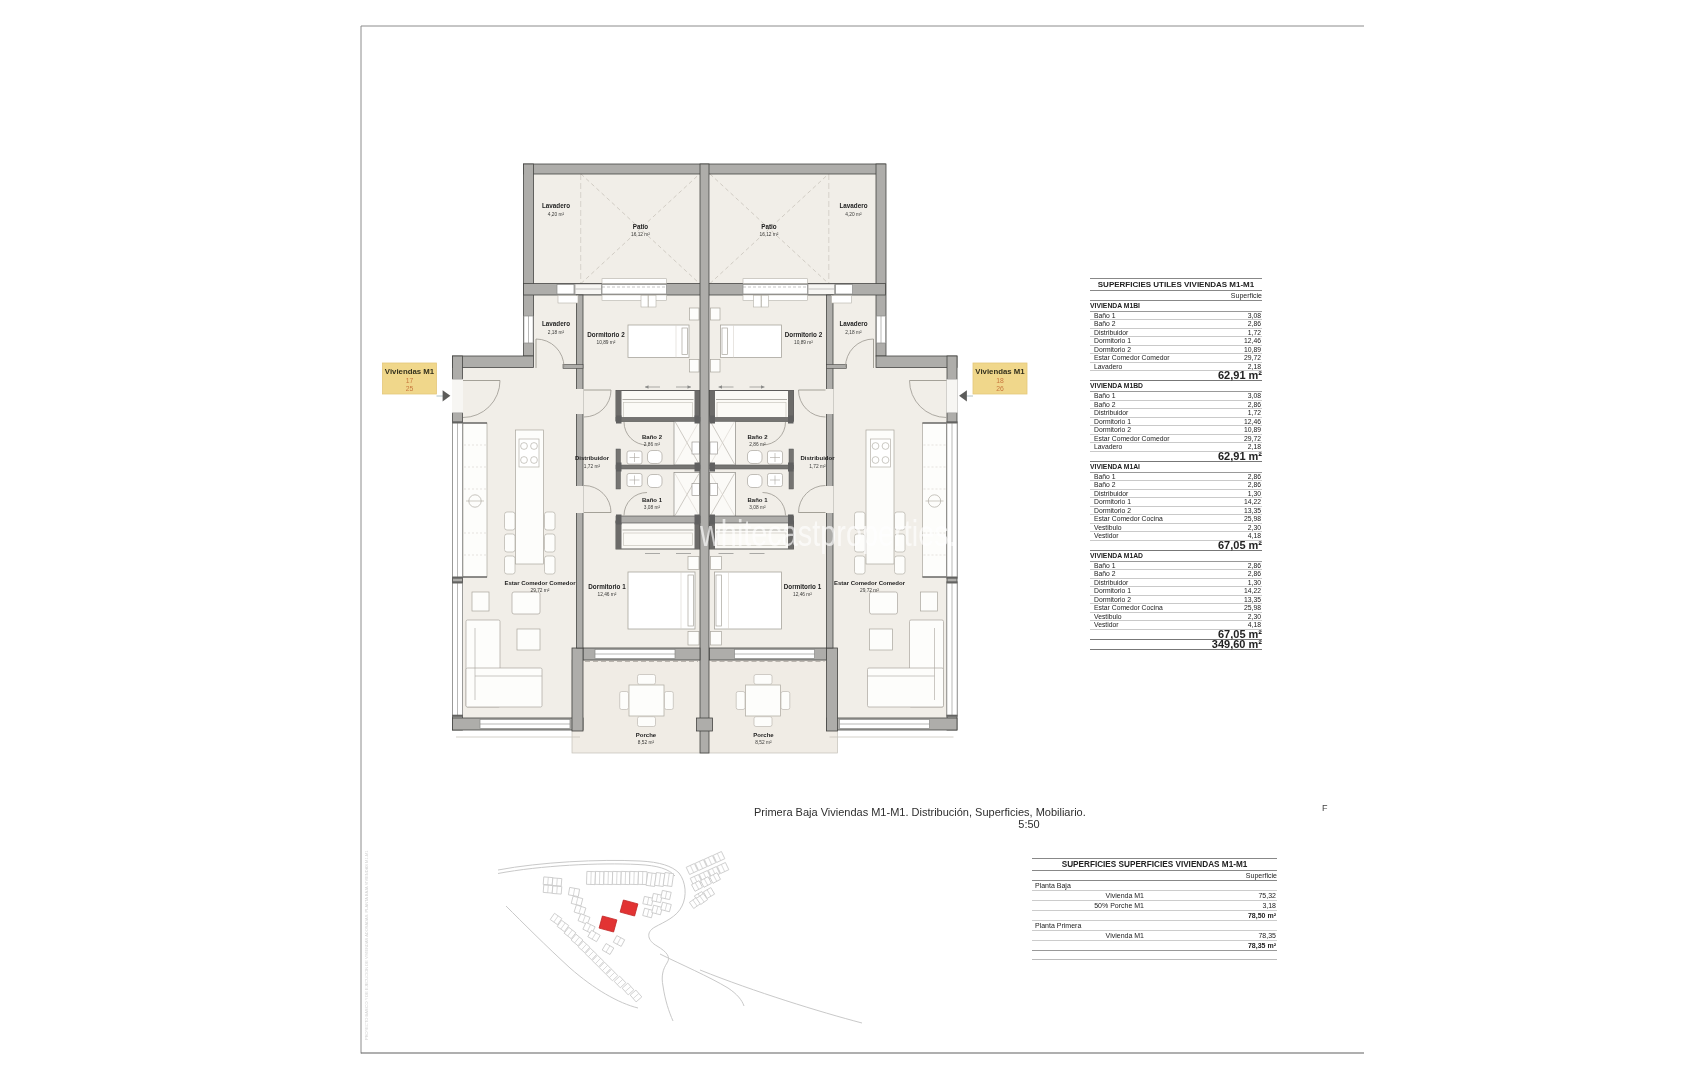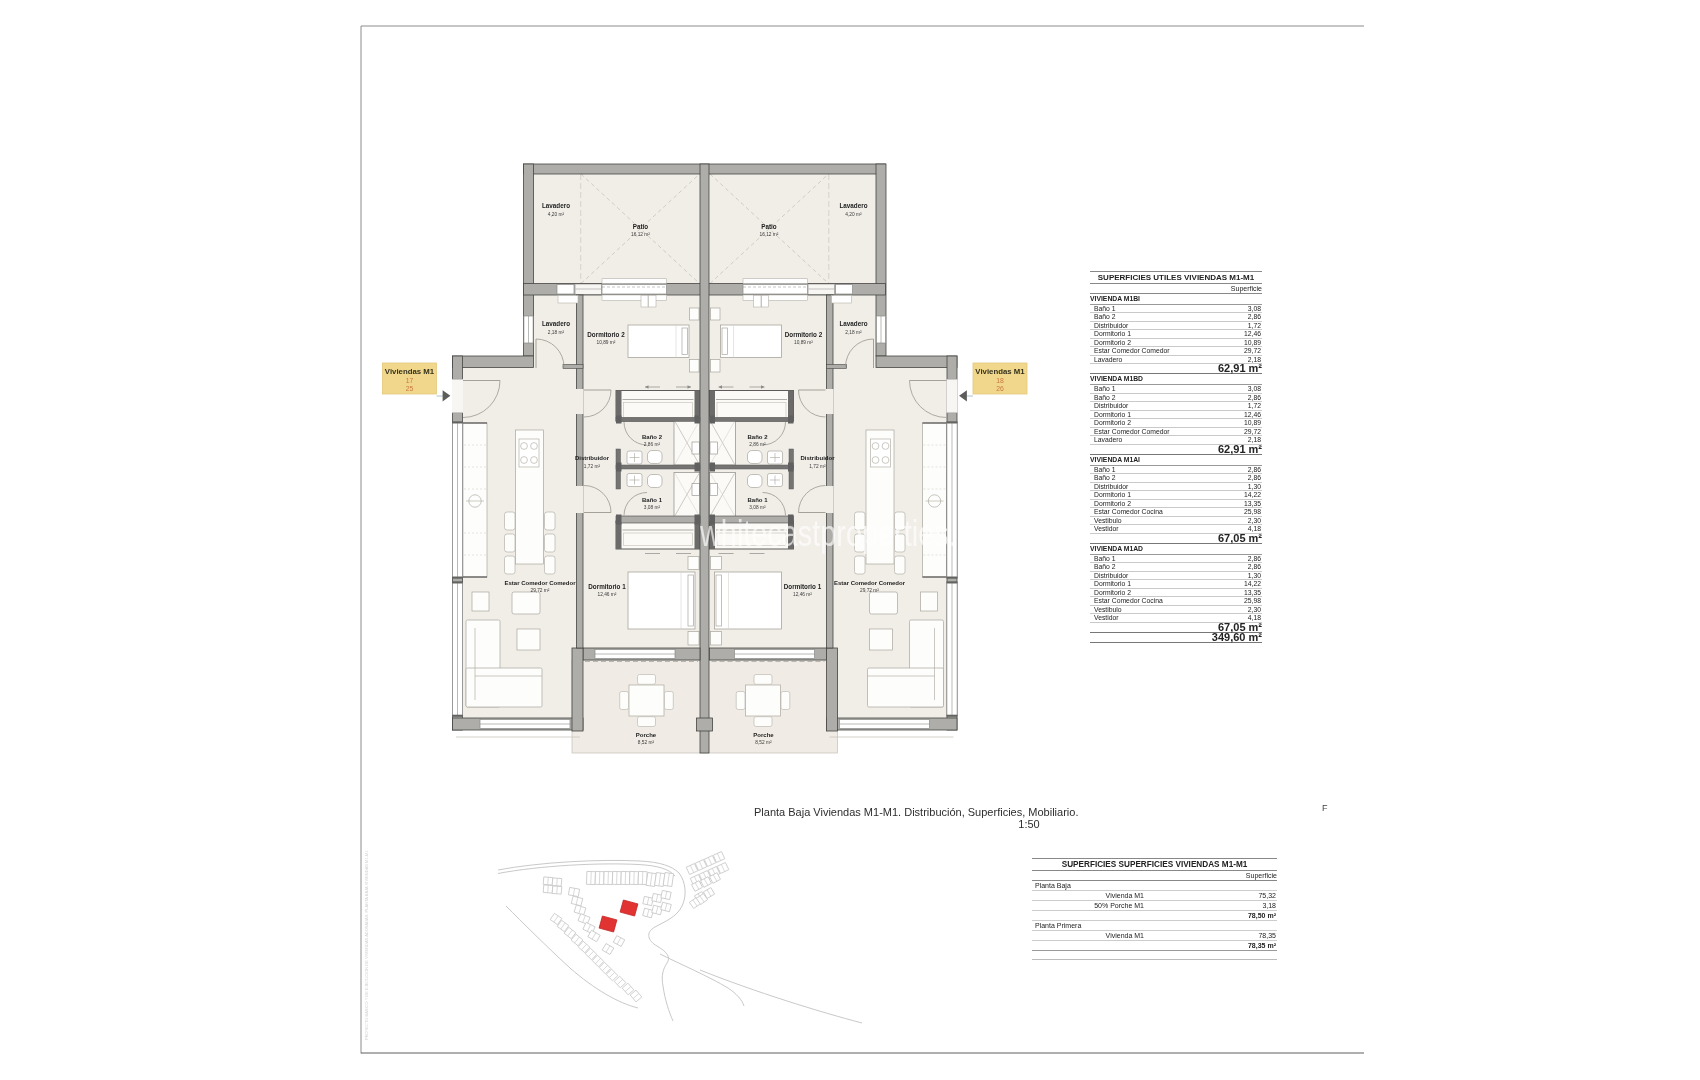--- a/index.html
+++ b/index.html
@@ -1,16 +1,16 @@
 <!DOCTYPE html>
 <html><head><meta charset="utf-8"><style>
 *{box-sizing:border-box;}body{margin:0;background:#fff;font-family:'Liberation Sans',sans-serif;}
 #page{position:relative;width:1700px;height:1080px;overflow:hidden;background:#fff;}
 .t{position:absolute;color:#222;}
-.tb1{position:absolute;left:1090px;top:271px;width:172px;font-size:6.8px;color:#222;}
+.tb1{position:absolute;left:1090px;top:278px;width:172px;font-size:6.8px;color:#222;}
 .tb2{position:absolute;left:1032px;top:858px;width:245px;font-size:7px;color:#222;}
 .row{position:relative;height:8.5px;line-height:7.6px;border-bottom:1px solid #c9c9c9;white-space:nowrap;}
 .row .n{position:absolute;left:4px;top:0;}
 .row .v{position:absolute;right:1px;top:0;}
 .hd{height:10.7px;line-height:10px;font-weight:bold;border-bottom:1px solid #999;}
 .tt{height:13px;line-height:12px;font-weight:bold;font-size:8px;text-align:center;border-top:1px solid #888;border-bottom:1px solid #888;}
 .sup{height:10px;line-height:9px;text-align:right;border-bottom:1px solid #888;font-size:7px;}
 .tot{height:10.3px;line-height:9.4px;font-weight:bold;text-align:right;border-bottom:1px solid #777;font-size:11px;}
 .r2{position:relative;height:10px;line-height:9.2px;border-bottom:1px solid #ccc;}
 .r2 .m{position:absolute;right:133px;top:0;}
@@ -610,23 +610,23 @@
         <polygon points="635.9,990.1 641.8,996.9 636.1,1001.9 630.2,995.1" fill="#fff" stroke="#c9c9c9" stroke-width="0.9"></polygon>
         <line x1="638.8" y1="993.5" x2="633.2" y2="998.5" stroke="#c9c9c9" stroke-width="0.7"></line>
       </g>
 
 <polygon points="623.4,900.0 637.9,903.9 634.6,916.0 620.1,912.1" fill="#e23333" stroke="#c02525" stroke-width="0.8"></polygon>
       <polygon points="602.4,916.0 616.9,919.9 613.6,932.0 599.1,928.1" fill="#e23333" stroke="#c02525" stroke-width="0.8"></polygon>
 </svg>
 
 <div class="t" style="left:700px;top:513px;font-size:37px;font-weight:normal;color:rgba(255,255,255,0.66);transform:scaleX(0.78);transform-origin:0 0;white-space:nowrap;">whitecastproperties.c</div>
 
-<div class="t" style="left:754px;top:806px;font-size:11px;color:#2e2e2e;">Planta Baja Viviendas M1-M1. Distribución, Superficies, Mobiliario.</div>
-
-<div class="t" style="left:1014px;top:818px;width:30px;text-align:center;font-size:11px;color:#2e2e2e;">1:50</div>
+<div class="t" style="left:754px;top:806px;font-size:11px;color:#2e2e2e;">Primera Baja Viviendas M1-M1. Distribución, Superficies, Mobiliario.</div>
+
+<div class="t" style="left:1014px;top:818px;width:30px;text-align:center;font-size:11px;color:#2e2e2e;">5:50</div>
 
 <div class="t" style="left:1322px;top:803px;font-size:9px;color:#444;">F</div>
 
 <div class="tb1">
       <div class="tt">SUPERFICIES UTILES VIVIENDAS M1-M1</div>
       <div class="sup">Superficie</div>
       <div class="hd">VIVIENDA M1BI</div>
       <div class="row">
         <span class="n">Baño 1</span>
         <span class="v">3,08</span>

